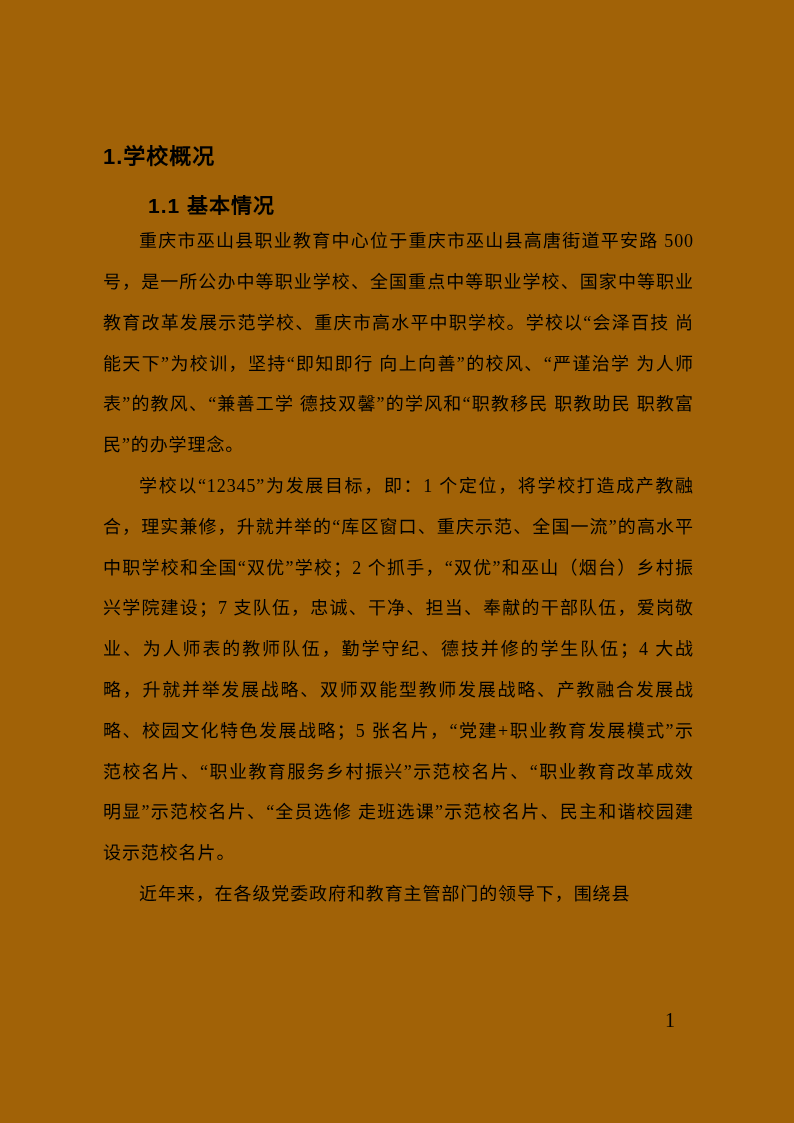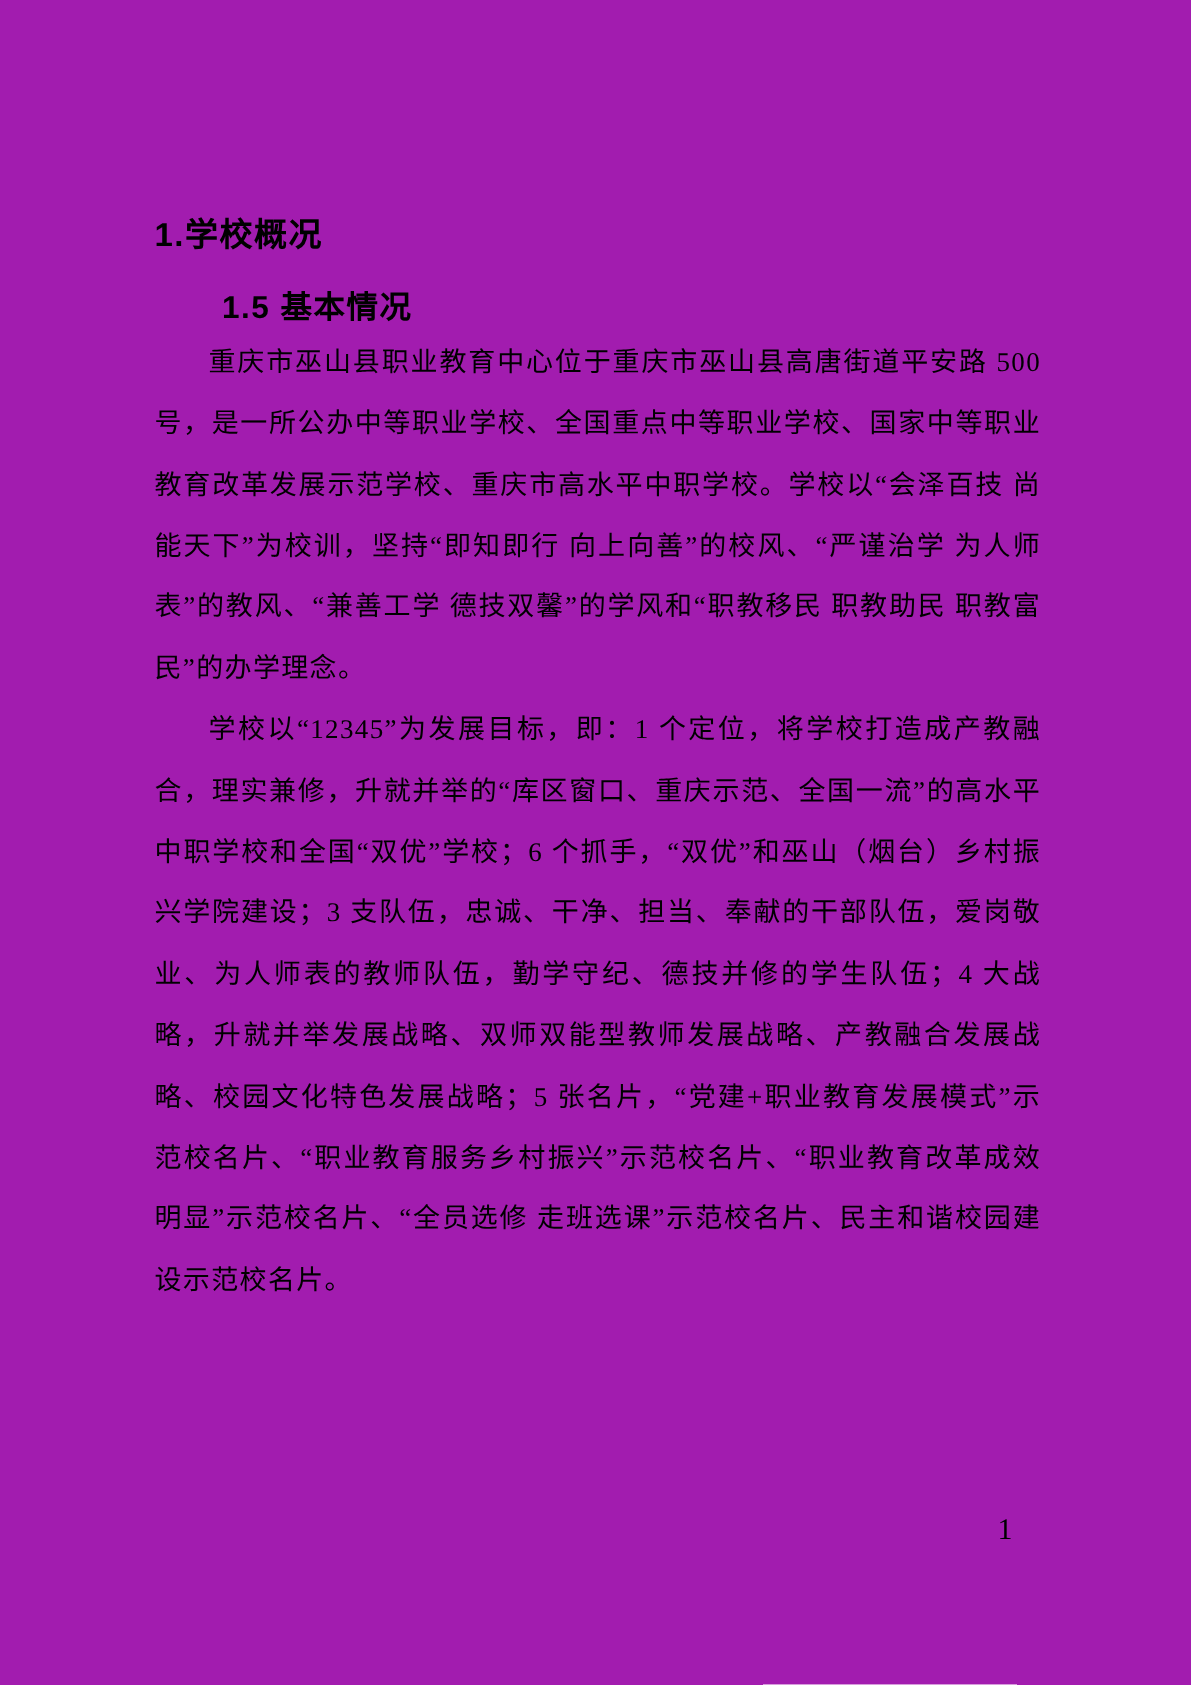--- a/index.html
+++ b/index.html
@@ -4,21 +4,21 @@
 <style>
   html, body {
     margin: 0;
     padding: 0;
     background: #ffffff;
   }
   .page {
     position: relative;
     width: 794px;
     height: 1123px;
-    background: #a21caf;
+    background: #a16207;
     overflow: hidden;
     font-family: "Liberation Serif", "DejaVu Serif", serif;
     color: #000000;
   }
   .content {
     position: absolute;
     left: 103px;
     top: 145px;
     width: 591px;
   }
@@ -64,20 +64,21 @@
     line-height: 1.2;
     color: #000000;
   }
 </style>
 </head>
 <body>
 
 <div class="page">
   <div class="content">
     <div class="h1">1.学校概况</div>
-    <div class="h2">1.5 基本情况</div>
+    <div class="h2">1.1 基本情况</div>
     <div class="body-text">
       <p>重庆市巫山县职业教育中心位于重庆市巫山县高唐街道平安路 500 号，是一所公办中等职业学校、全国重点中等职业学校、国家中等职业教育改革发展示范学校、重庆市高水平中职学校。学校以“会泽百技 尚能天下”为校训，坚持“即知即行 向上向善”的校风、“严谨治学 为人师表”的教风、“兼善工学 德技双馨”的学风和“职教移民 职教助民 职教富民”的办学理念。</p>
-      <p>学校以“12345”为发展目标，即：1 个定位，将学校打造成产教融合，理实兼修，升就并举的“库区窗口、重庆示范、全国一流”的高水平中职学校和全国“双优”学校；6 个抓手，“双优”和巫山（烟台）乡村振兴学院建设；3 支队伍，忠诚、干净、担当、奉献的干部队伍，爱岗敬业、为人师表的教师队伍，勤学守纪、德技并修的学生队伍；4 大战略，升就并举发展战略、双师双能型教师发展战略、产教融合发展战略、校园文化特色发展战略；5 张名片，“党建+职业教育发展模式”示范校名片、“职业教育服务乡村振兴”示范校名片、“职业教育改革成效明显”示范校名片、“全员选修 走班选课”示范校名片、民主和谐校园建设示范校名片。</p>
+      <p>学校以“12345”为发展目标，即：1 个定位，将学校打造成产教融合，理实兼修，升就并举的“库区窗口、重庆示范、全国一流”的高水平中职学校和全国“双优”学校；2 个抓手，“双优”和巫山（烟台）乡村振兴学院建设；7 支队伍，忠诚、干净、担当、奉献的干部队伍，爱岗敬业、为人师表的教师队伍，勤学守纪、德技并修的学生队伍；4 大战略，升就并举发展战略、双师双能型教师发展战略、产教融合发展战略、校园文化特色发展战略；5 张名片，“党建+职业教育发展模式”示范校名片、“职业教育服务乡村振兴”示范校名片、“职业教育改革成效明显”示范校名片、“全员选修 走班选课”示范校名片、民主和谐校园建设示范校名片。</p>
+      <p>近年来，在各级党委政府和教育主管部门的领导下，围绕县</p>
     </div>
   </div>
   <div class="page-number">1</div>
 </div>
 
 </body></html>

